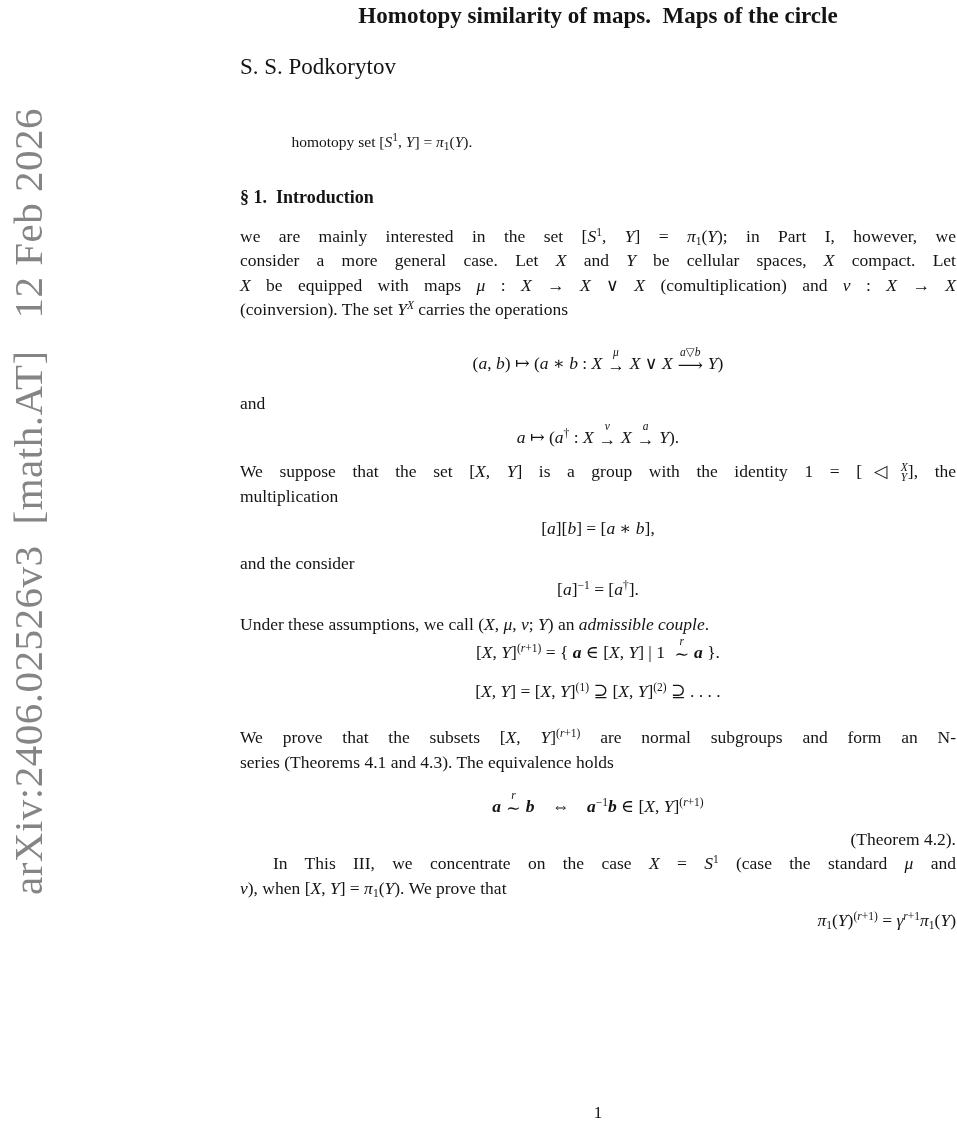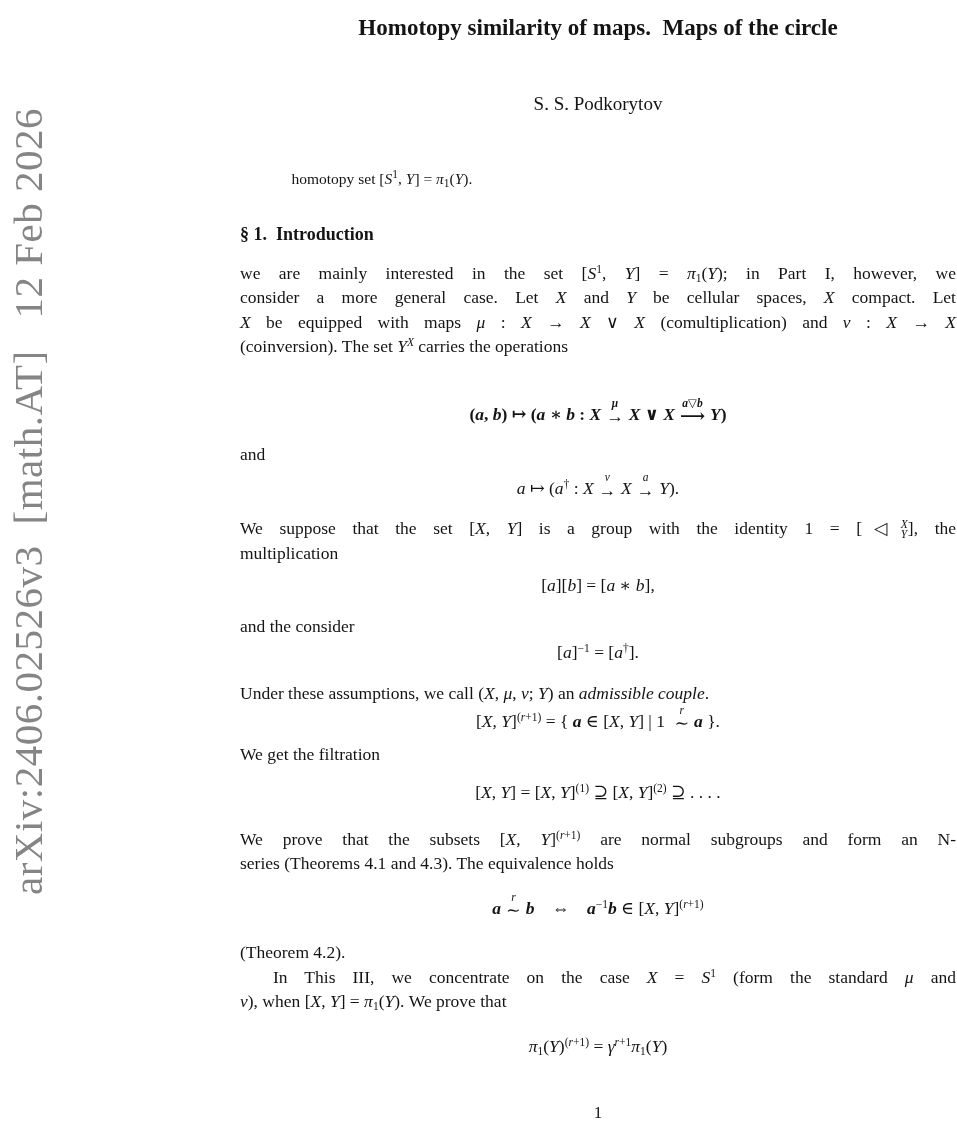--- a/index.html
+++ b/index.html
@@ -6,22 +6,22 @@
   .page{
     position:relative;width:957px;height:1131px;background:#ffffff;overflow:hidden;
     font-family:"Liberation Serif","DejaVu Serif",serif;color:var(--text,#141414);
   }
   .watermark{
     position:absolute;left:4px;top:895px;transform:rotate(-90deg);transform-origin:0 0;
     white-space:nowrap;font-size:41px;line-height:48px;color:var(--wm,#858585);
     font-family:"Liberation Serif","DejaVu Serif",serif;letter-spacing:0.5px;
   }
   .content{position:absolute;left:240px;top:0;width:716px;font-size:17.5px;line-height:24.5px;}
-  .title{text-align:center;font-weight:bold;font-size:23px;line-height:27px;padding-top:14px;}
-  .author{text-align:center;margin-top:52px;font-size:19px;line-height:22px;}
+  .title{text-align:center;font-weight:bold;font-size:23px;line-height:27px;padding-top:2px;}
+  .author{text-align:left;margin-top:27px;font-size:23px;line-height:22px;}
   .abstract{margin:52px auto 0 auto;width:613px;font-size:15.5px;line-height:23px;}
   .sec-heading{margin-top:30px;font-weight:bold;font-size:18px;line-height:24px;}
   .line{min-height:24.5px;}
   .j{text-align:justify;text-align-last:justify;text-justify:inter-word;}
   .ind{text-indent:33px;}
   .disp{text-align:center;}
   .pagenum{position:absolute;left:240px;top:1103px;width:716px;text-align:center;font-size:17px;}
   
   .seg{white-space:pre-wrap;}
   .seg-i{font-style:italic;}
@@ -32,23 +32,23 @@
   .seg-box{
     display:inline-block;border:2px solid var(--cite,#00d200);padding:0 2px;margin:0 1px;
     line-height:16px;vertical-align:baseline;cursor:pointer;
   }
   .xarr{display:inline-block;vertical-align:-2px;text-align:center;margin:0 5px;line-height:0;}
   .xarr-top{display:block;font-size:11.5px;line-height:11px;}
   .xarr-bot{display:block;line-height:14px;}
   .supsub{display:inline-block;font-size:11.5px;line-height:10px;vertical-align:-4px;text-align:left;padding-left:1px;}
   .ss-top,.ss-bot{display:block;}
   
-  .mt2{margin-top:2px;text-align:center;}.mt5{margin-top:5px;}.mt7{margin-top:16px;}.mt8{margin-top:8px;}
-  .mt14{margin-top:14px;}.mt15{margin-top:15px;}.mt16{margin-top:16px;}.mt20{margin-top:20px;}
-  .mt22{margin-top:22px;}.mt25{margin-top:39px;font-weight:bold;}
+  .mt2{margin-top:2px;text-align:center;}.mt5{margin-top:5px;}.mt7{margin-top:10px;}.mt8{margin-top:8px;}
+  .mt14{margin-top:14px;}.mt15{margin-top:15px;}.mt16{margin-top:16px;}.mt20{margin-top:8px;text-align:right;}
+  .mt22{margin-top:22px;}.mt25{margin-top:25px;}
 </style>
 </head>
 <body>
 
 <div class="page">
   <div class="watermark">arXiv:2406.02526v3 [math.AT]  12 Feb 2026</div>
 
   <div class="content">
     <div class="title">Homotopy similarity of maps. Maps of the circle</div>
     <div class="author">S. S. Podkorytov</div>
@@ -75,33 +75,32 @@
       <div class="line"><span class="seg">multiplication</span></div>
     </div>
 
     <div class="disp mt8"><span class="seg">[</span><span class="seg seg-i">a</span><span class="seg">][</span><span class="seg seg-i">b</span><span class="seg">] = [</span><span class="seg seg-i">a</span><span class="seg"> ∗ </span><span class="seg seg-i">b</span><span class="seg">],</span></div>
     <div class="line mt7">and the consider</div>
     <div class="disp mt2"><span class="seg">[</span><span class="seg seg-i">a</span><span class="seg">]</span><span class="seg seg-sup">−1</span><span class="seg"> = [</span><span class="seg seg-i">a</span><span class="seg seg-sup">†</span><span class="seg">].</span></div>
 
     <div class="line mt7"><span class="seg">Under these assumptions, we call (</span><span class="seg seg-i">X</span><span class="seg">, </span><span class="seg seg-i">μ</span><span class="seg">, </span><span class="seg seg-i">ν</span><span class="seg">; </span><span class="seg seg-i">Y</span><span class="seg">) an </span><span class="seg seg-i">admissible couple</span><span class="seg">.</span></div>
     <div class="disp"><span class="seg">[</span><span class="seg seg-i">X</span><span class="seg">, </span><span class="seg seg-i">Y</span><span class="seg">]</span><span class="seg seg-sup"><span class="seg">(</span><span class="seg seg-i">r</span><span class="seg">+1)</span></span><span class="seg"> = { </span><span class="seg seg-bi">a</span><span class="seg"> ∈ [</span><span class="seg seg-i">X</span><span class="seg">, </span><span class="seg seg-i">Y</span><span class="seg">] | 1 </span><span class="xarr"><span class="xarr-top"><span class="seg seg-i">r</span></span><span class="xarr-bot">∼</span></span><span class="seg seg-bi">a</span><span class="seg"> }.</span></div>
 
-    <div class="line mt8">We get the filtration</div>
     <div class="disp mt14"><span class="seg">[</span><span class="seg seg-i">X</span><span class="seg">, </span><span class="seg seg-i">Y</span><span class="seg">] = [</span><span class="seg seg-i">X</span><span class="seg">, </span><span class="seg seg-i">Y</span><span class="seg">]</span><span class="seg seg-sup"><span class="seg">(1)</span></span><span class="seg"> ⊇ [</span><span class="seg seg-i">X</span><span class="seg">, </span><span class="seg seg-i">Y</span><span class="seg">]</span><span class="seg seg-sup"><span class="seg">(2)</span></span><span class="seg"> ⊇ . . . .</span></div>
 
     <div class="mt22">
       <div class="line j"><span class="seg">We prove that the subsets [</span><span class="seg seg-i">X</span><span class="seg">, </span><span class="seg seg-i">Y</span><span class="seg">]</span><span class="seg seg-sup"><span class="seg">(</span><span class="seg seg-i">r</span><span class="seg">+1)</span></span><span class="seg"> are normal subgroups and form an N-</span></div>
       <div class="line"><span class="seg">series (Theorems 4.1 and 4.3). The equivalence holds</span></div>
     </div>
 
     <div class="disp mt16"><span class="seg seg-bi">a</span><span class="xarr"><span class="xarr-top"><span class="seg seg-i">r</span></span><span class="xarr-bot">∼</span></span><span class="seg seg-bi">b</span><span class="seg"> ⇔ </span><span class="seg seg-bi">a</span><span class="seg seg-sup">−1</span><span class="seg seg-bi">b</span><span class="seg"> ∈ [</span><span class="seg seg-i">X</span><span class="seg">, </span><span class="seg seg-i">Y</span><span class="seg">]</span><span class="seg seg-sup"><span class="seg">(</span><span class="seg seg-i">r</span><span class="seg">+1)</span></span></div>
     <div class="line mt20">(Theorem 4.2).</div>
 
     <div>
-      <div class="line j ind"><span class="seg">In This III, we concentrate on the case </span><span class="seg seg-i">X</span><span class="seg"> = </span><span class="seg seg-i">S</span><span class="seg seg-sup">1</span><span class="seg"> (form the standard </span><span class="seg seg-i">μ</span><span class="seg"> and</span></div>
+      <div class="line j ind"><span class="seg">In This III, we concentrate on the case </span><span class="seg seg-i">X</span><span class="seg"> = </span><span class="seg seg-i">S</span><span class="seg seg-sup">1</span><span class="seg"> (case the standard </span><span class="seg seg-i">μ</span><span class="seg"> and</span></div>
       <div class="line"><span class="seg seg-i">ν</span><span class="seg">), when [</span><span class="seg seg-i">X</span><span class="seg">, </span><span class="seg seg-i">Y</span><span class="seg">] = </span><span class="seg seg-i">π</span><span class="seg seg-sub">1</span><span class="seg">(</span><span class="seg seg-i">Y</span><span class="seg">). We prove that</span></div>
     </div>
 
     <div class="disp mt20"><span class="seg seg-i">π</span><span class="seg seg-sub">1</span><span class="seg">(</span><span class="seg seg-i">Y</span><span class="seg">)</span><span class="seg seg-sup"><span class="seg">(</span><span class="seg seg-i">r</span><span class="seg">+1)</span></span><span class="seg"> = </span><span class="seg seg-i">γ</span><span class="seg seg-sup"><span class="seg seg-i">r</span><span class="seg">+1</span></span><span class="seg seg-i">π</span><span class="seg seg-sub">1</span><span class="seg">(</span><span class="seg seg-i">Y</span><span class="seg">)</span></div>
   </div>
 
   <div class="pagenum">1</div>
 </div>
 
 </body></html>

